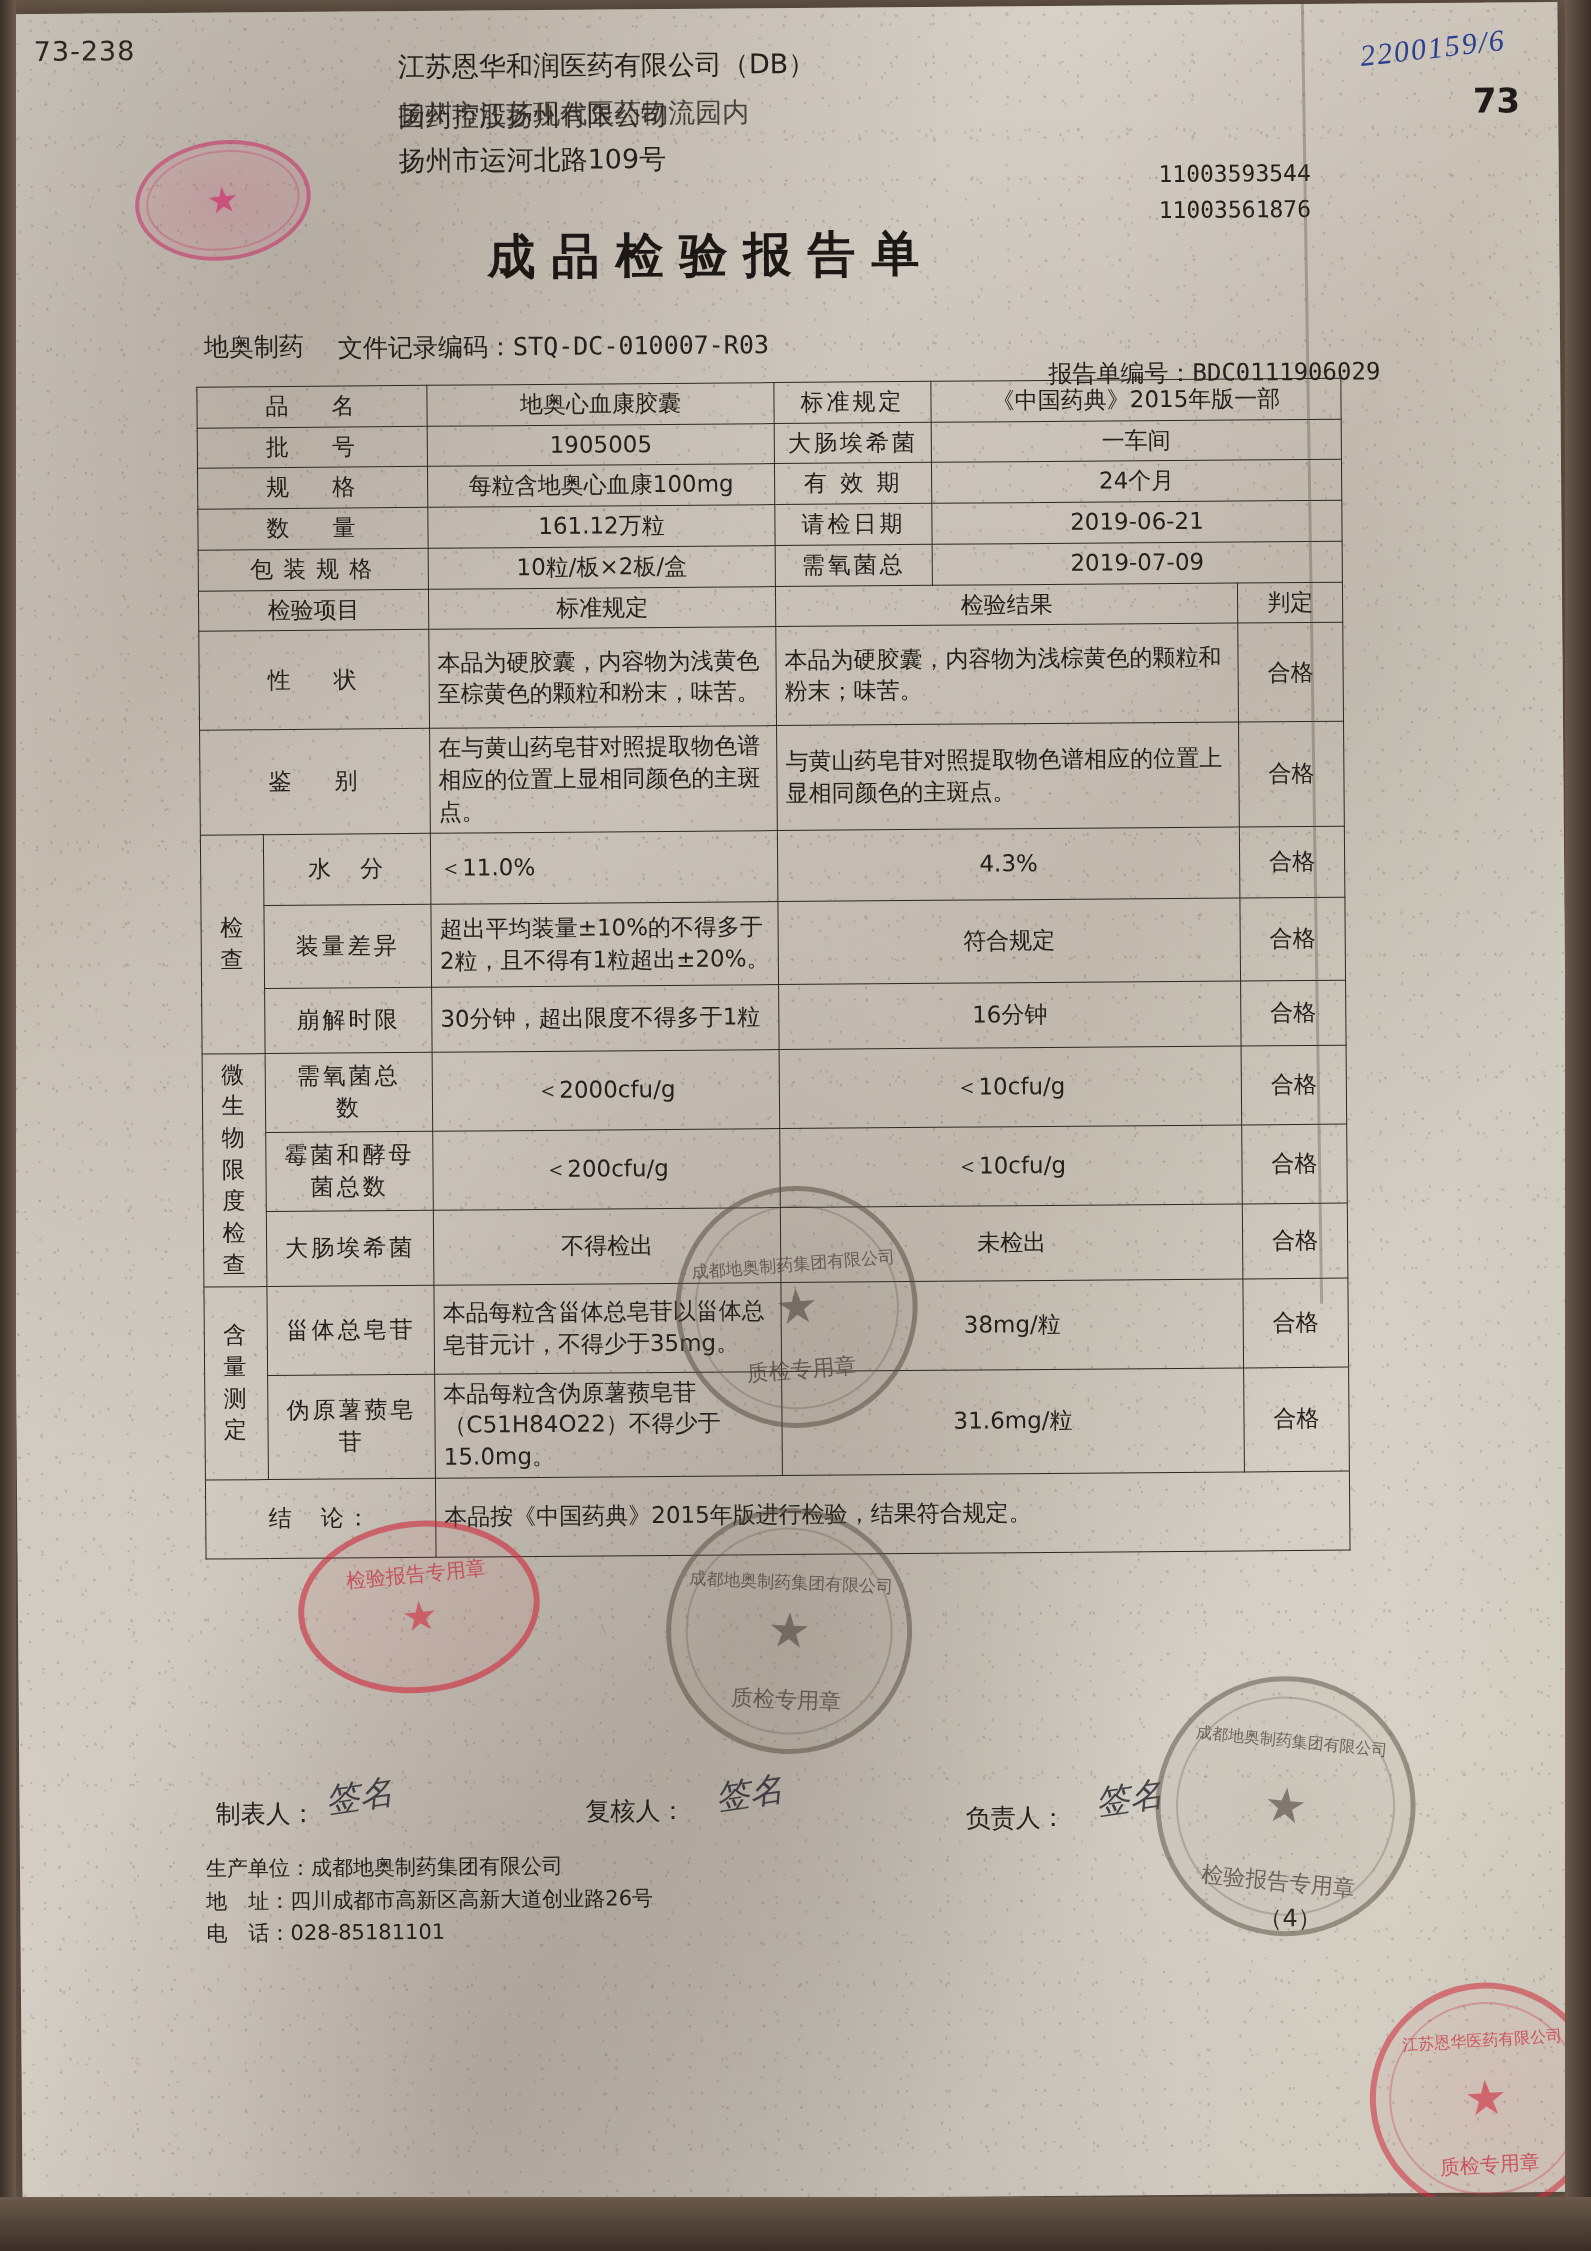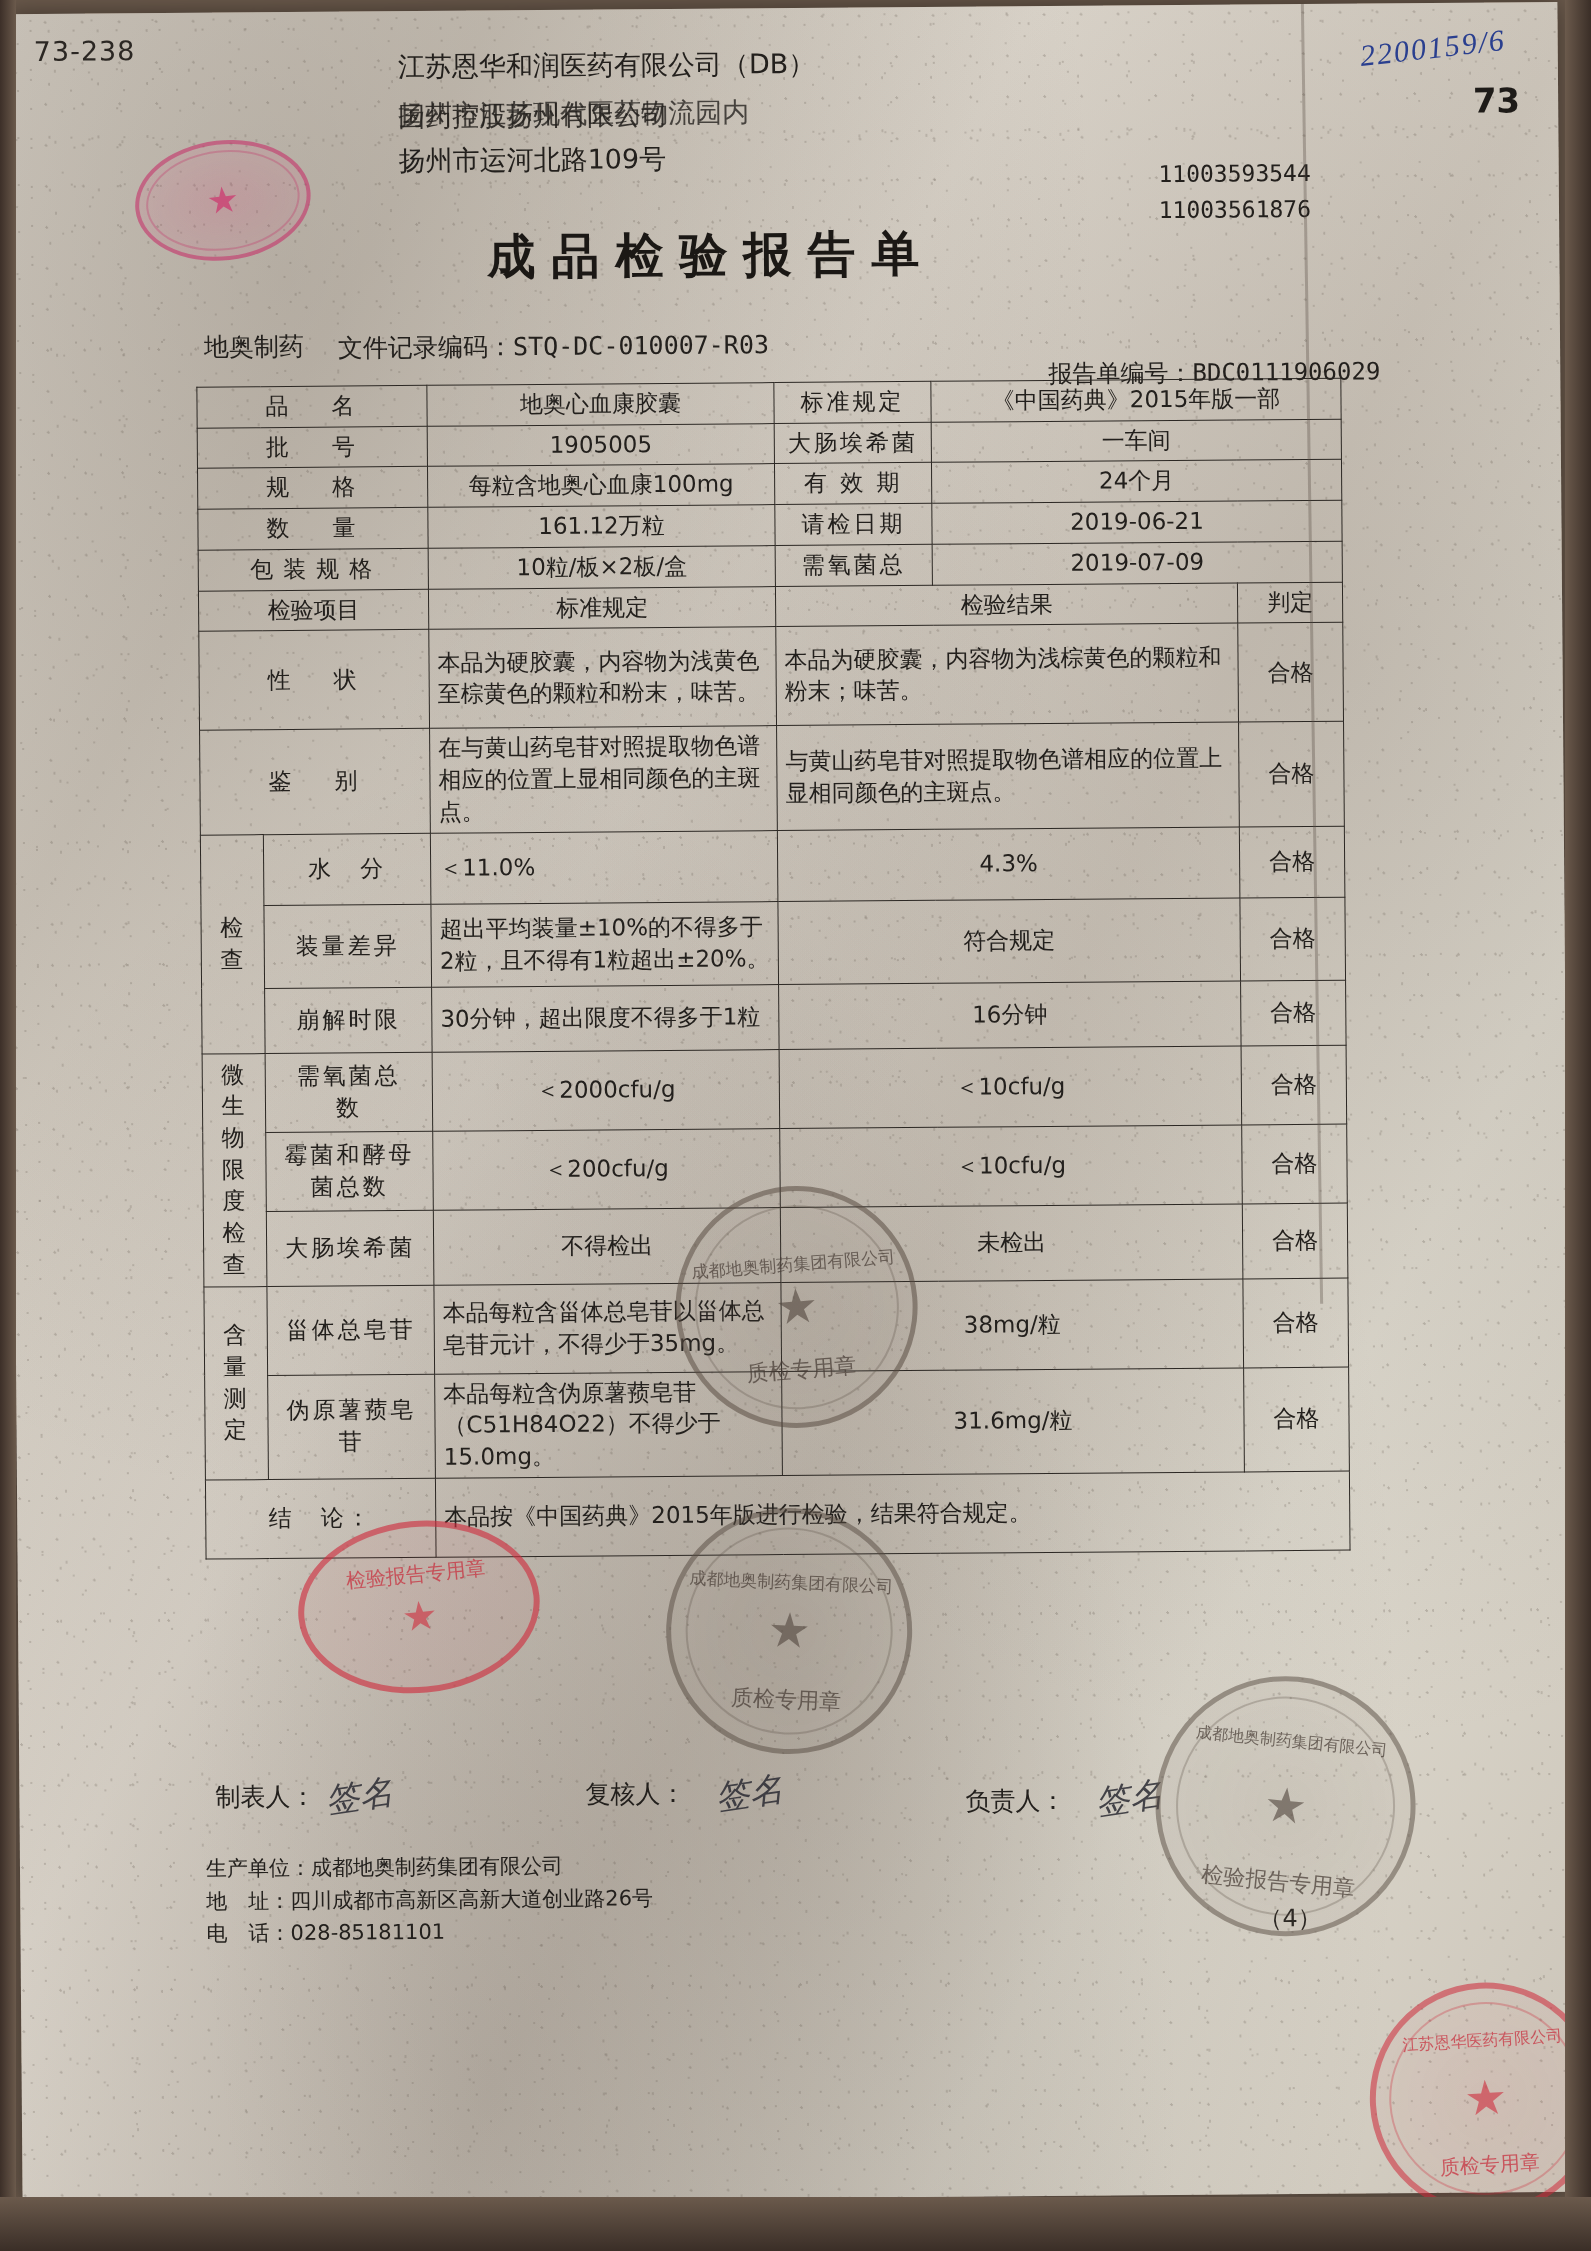--- a/index.html
+++ b/index.html
@@ -167,21 +167,21 @@
   .stamp-label.red  { color: rgba(200,40,56,.70); }
   .stamp-arc {
     position: absolute; left: 50%; top: 50%;
     transform: translate(-50%,-50%);
     width: 86%; height: 86%; border-radius: 50%;
     border: 2px solid rgba(90,78,68,.28);
   }
 
   
   #sig-row { position: absolute; left: 196px; top: 1768px; width: 1140px; font-size: 25px; }
-  .sig-lbl { position: absolute; font-family: "DejaVu Sans", sans-serif; color: #23201d; }
+  .sig-lbl { position: absolute; font-family: "DejaVu Sans", sans-serif; color: #23201d; margin-top: 17px; }
   .sig-mark {
     position: absolute; font-family: "Liberation Serif", serif;
     color: #2b2b33; font-style: italic; font-size: 34px;
     transform: rotate(-8deg); opacity: .85;
   }
   #footer { position: absolute; left: 186px; top: 1840px; font-size: 21px; line-height: 1.55;
             font-family: "DejaVu Sans", sans-serif; color: #23201d; }
   #paren4 { position: absolute; left: 1238px; top: 1898px; font-size: 24px;
             font-family: "DejaVu Sans", sans-serif; color: #2b2723; }
   

